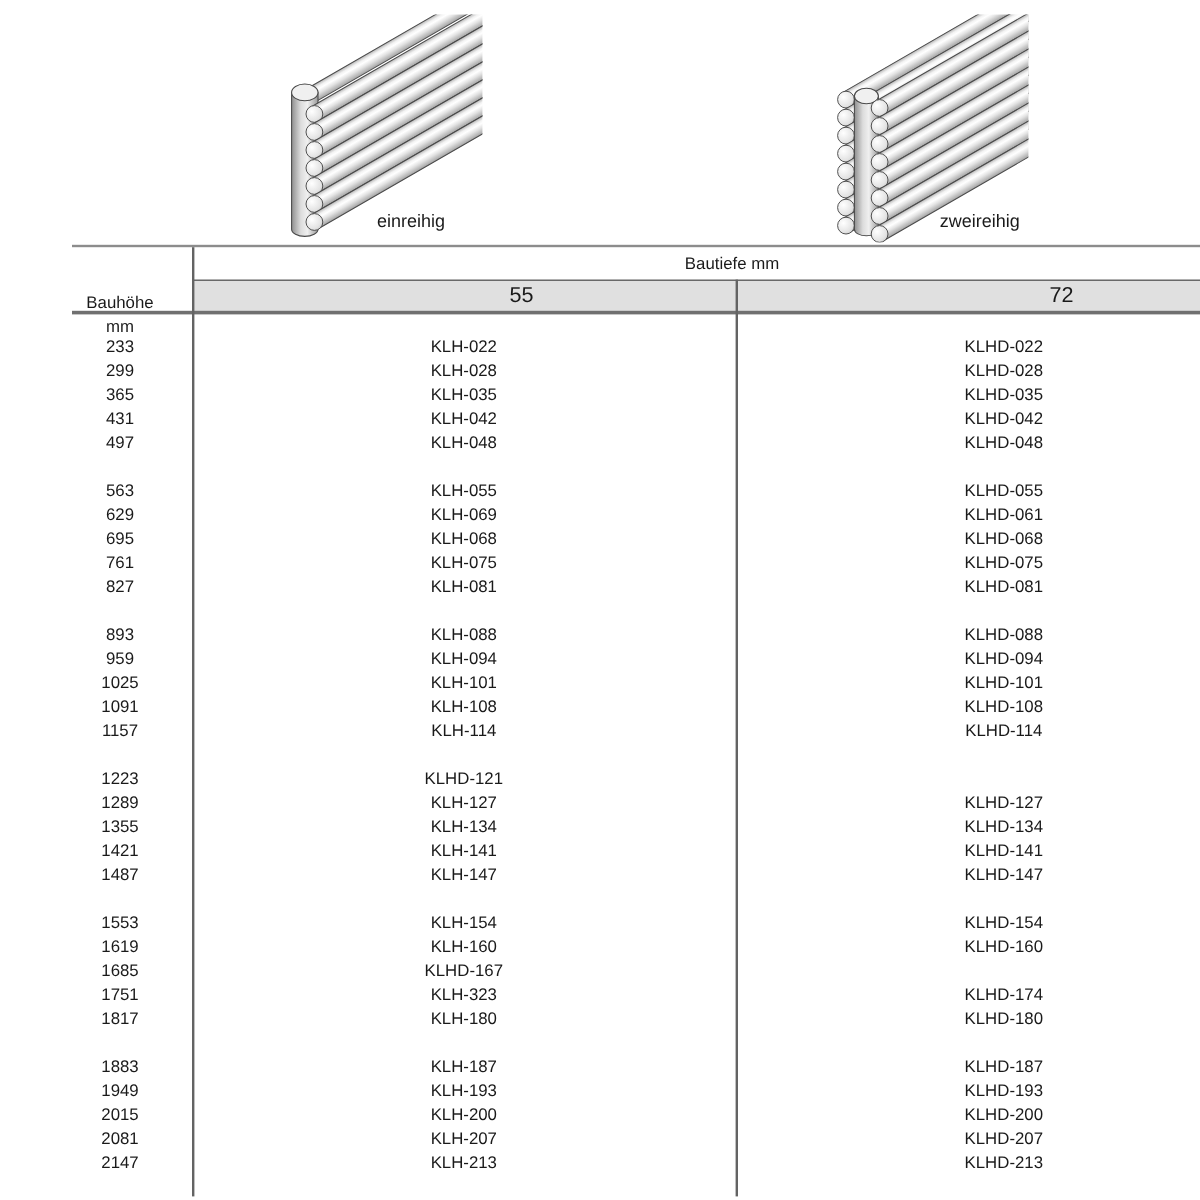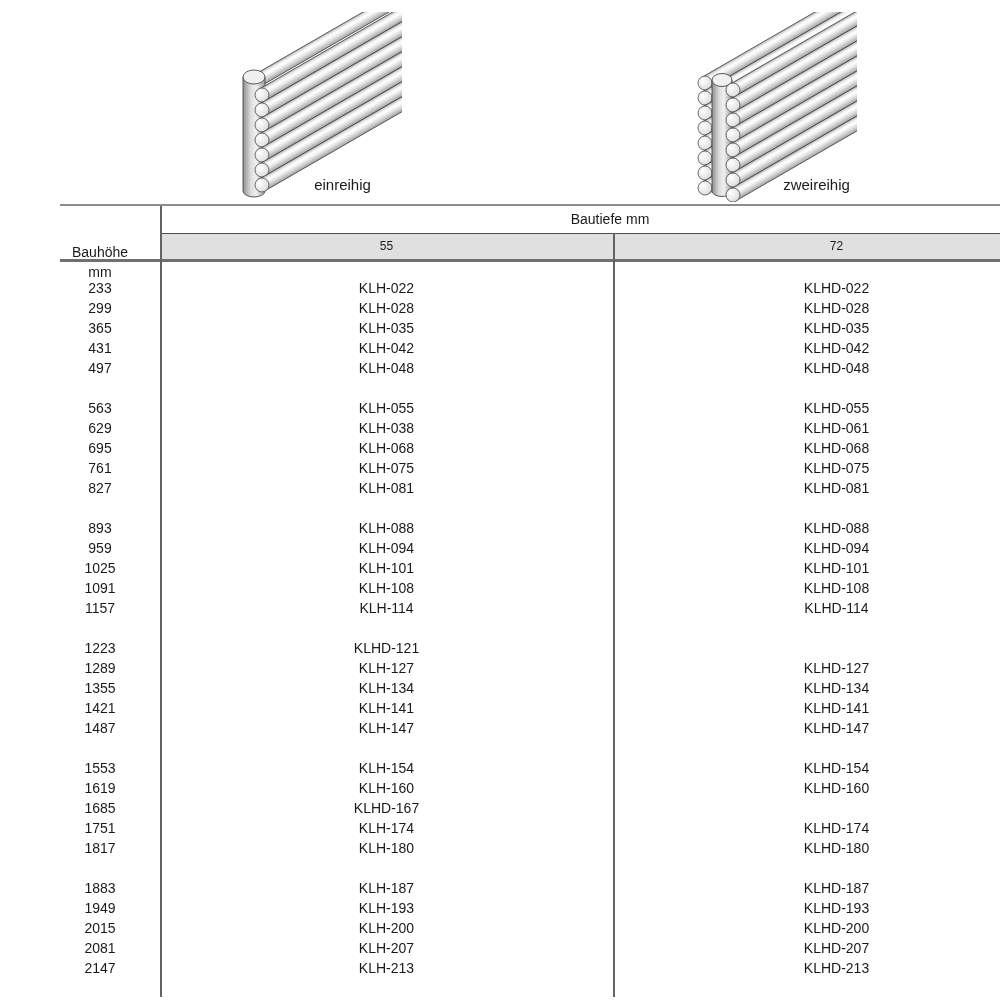--- a/index.html
+++ b/index.html
@@ -56,21 +56,21 @@
   .depth-band {
     position: absolute; left: 100px; top: 29px;
     width: 900px; height: 26px;
     background: #e0e0e0;
     border-top: 1px solid #4d4d4d;
     box-sizing: content-box;
   }
   .depth-cell {
     position: absolute; top: 0;
     height: 26px; line-height: 25px;
-    text-align: center; font-size: 12px;
+    text-align: center; font-size: 18px; padding-left: 48px;
   }
   .depth-cell-55 { left: 0; width: 453px; }
   .depth-cell-72 { left: 453px; width: 447px; }
   .rule-heavy {
     position: absolute; left: 0; top: 55px;
     width: 1000px; height: 3px; background: #707070;
   }
   .vline { position: absolute; width: 2px; background: #636363; }
   .vline-1 { left: 100px; top: 2px;  height: 791px; }
   .vline-2 { left: 553px; top: 29px; height: 764px; }
@@ -317,21 +317,21 @@
         </div>
       </div>
       <div class="group">
         <div class="row">
           <div class="cell height-cell">563</div>
           <div class="cell klh-cell">KLH-055</div>
           <div class="cell klhd-cell">KLHD-055</div>
         </div>
         <div class="row">
           <div class="cell height-cell">629</div>
-          <div class="cell klh-cell">KLH-038</div>
+          <div class="cell klh-cell">KLH-069</div>
           <div class="cell klhd-cell">KLHD-061</div>
         </div>
         <div class="row">
           <div class="cell height-cell">695</div>
           <div class="cell klh-cell">KLH-068</div>
           <div class="cell klhd-cell">KLHD-068</div>
         </div>
         <div class="row">
           <div class="cell height-cell">761</div>
           <div class="cell klh-cell">KLH-075</div>
@@ -406,21 +406,21 @@
           <div class="cell height-cell">1619</div>
           <div class="cell klh-cell">KLH-160</div>
           <div class="cell klhd-cell">KLHD-160</div>
         </div>
         <div class="row">
           <div class="cell height-cell">1685</div>
           <div class="cell klhd-cell">KLHD-167</div>
         </div>
         <div class="row">
           <div class="cell height-cell">1751</div>
-          <div class="cell klh-cell">KLH-174</div>
+          <div class="cell klh-cell">KLH-323</div>
           <div class="cell klhd-cell">KLHD-174</div>
         </div>
         <div class="row">
           <div class="cell height-cell">1817</div>
           <div class="cell klh-cell">KLH-180</div>
           <div class="cell klhd-cell">KLHD-180</div>
         </div>
       </div>
       <div class="group">
         <div class="row">

